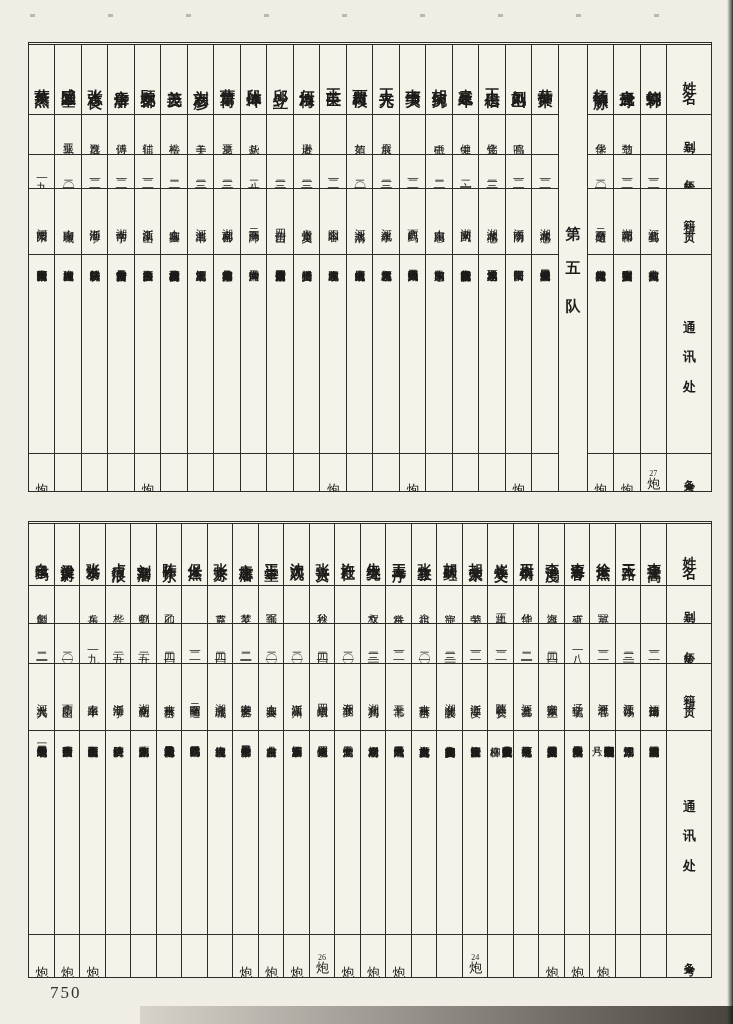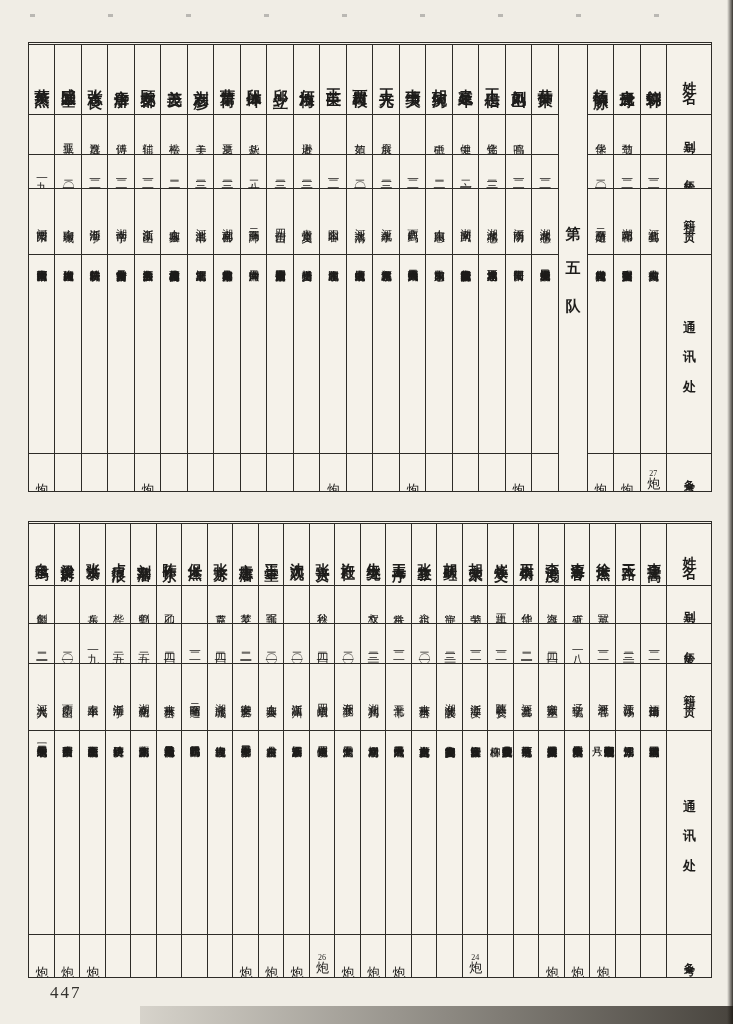--- a/index.html
+++ b/index.html
@@ -574,17 +574,17 @@
         <div class="cell r-alias">剑麟</div>
         <div class="cell r-age">二二</div>
         <div class="cell r-native">河北大兴</div>
         <div class="cell r-address">北平东四北船板胡同二十一号</div>
         <div class="cell r-note">
           <span>炮</span>
         </div>
       </div>
     </div>
 
-  <div class="page-number">447</div>
+  <div class="page-number">750</div>
 
   <div class="scan-edge-right"></div>
   <div class="scan-edge-bottom"></div>
 </div>
 
 </body></html>

